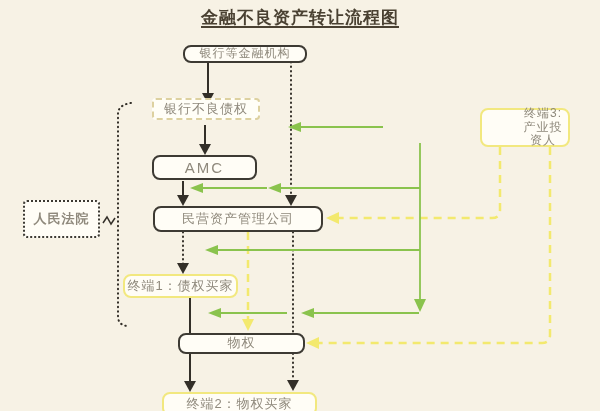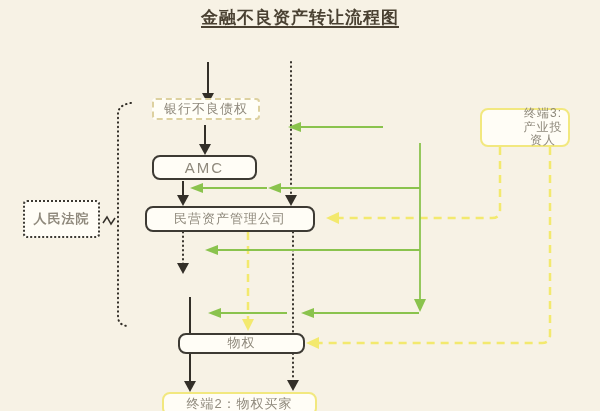--- a/index.html
+++ b/index.html
@@ -96,43 +96,49 @@
       <polygon points="420,312 414,299 426,299"></polygon>
       <polygon points="288,127 301,122 301,132"></polygon>
       <polygon points="268,188 281,183 281,193"></polygon>
       <polygon points="190,188 203,183 203,193"></polygon>
       <polygon points="205,250 218,245 218,255"></polygon>
       <polygon points="301,313 314,308 314,318"></polygon>
       <polygon points="208,313 221,308 221,318"></polygon>
     </g>
   </svg>
 
+  <div class="node dark" style="left:183px;top:45px;width:124px;height:18px;font-size:12px;">
+    <span class="lbl">银行等金融机构</span>
+  </div>
 
   <div class="node tan-dashed" style="left:152px;top:98px;width:108px;height:22px;">
     <span class="lbl">银行不良债权</span>
   </div>
 
   <div class="node dark" style="left:152px;top:155px;width:105px;height:25px;font-size:15px;letter-spacing:2px;">
     <span class="lbl">AMC</span>
   </div>
 
-  <div class="node dark" style="left:145px;top:206px;width:170px;height:26px;">
+  <div class="node dark" style="left:153px;top:206px;width:170px;height:26px;">
     <span class="lbl">民营资产管理公司</span>
   </div>
 
   <div class="node dotted" style="left:23px;top:200px;width:77px;height:38px;">
     <span class="lbl">人民法院</span>
   </div>
 
 
   <div class="node yellow col" style="left:480px;top:108px;width:90px;height:39px;font-size:12px;">
     <span class="lbl">终端3:</span>
     <span class="lbl">产业投资人</span>
   </div>
 
+  <div class="node yellow" style="left:123px;top:274px;width:115px;height:24px;">
+    <span class="lbl">终端1：债权买家</span>
+  </div>
 
   <div class="node dark" style="left:178px;top:333px;width:127px;height:21px;">
     <span class="lbl">物权</span>
   </div>
 
   <div class="node yellow" style="left:162px;top:392px;width:155px;height:24px;">
     <span class="lbl">终端2：物权买家</span>
   </div>
 
 </div>

